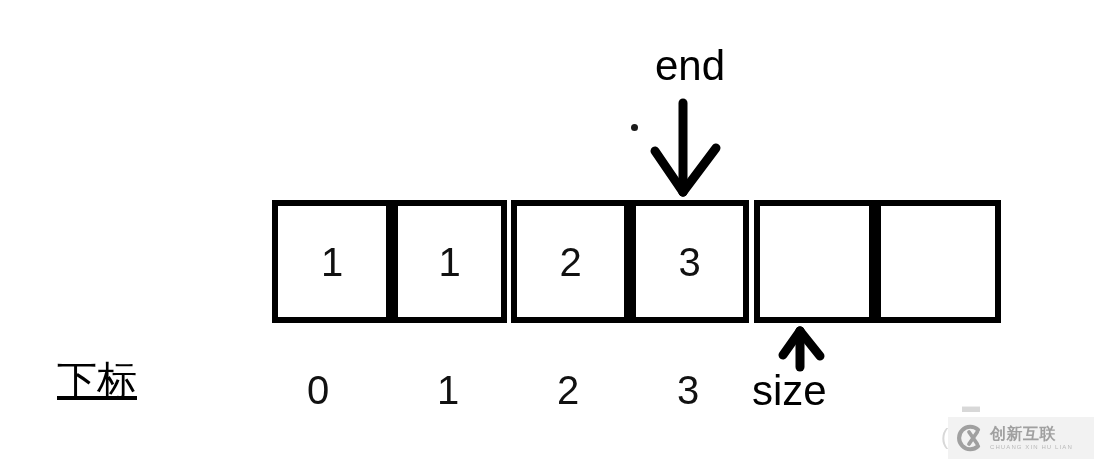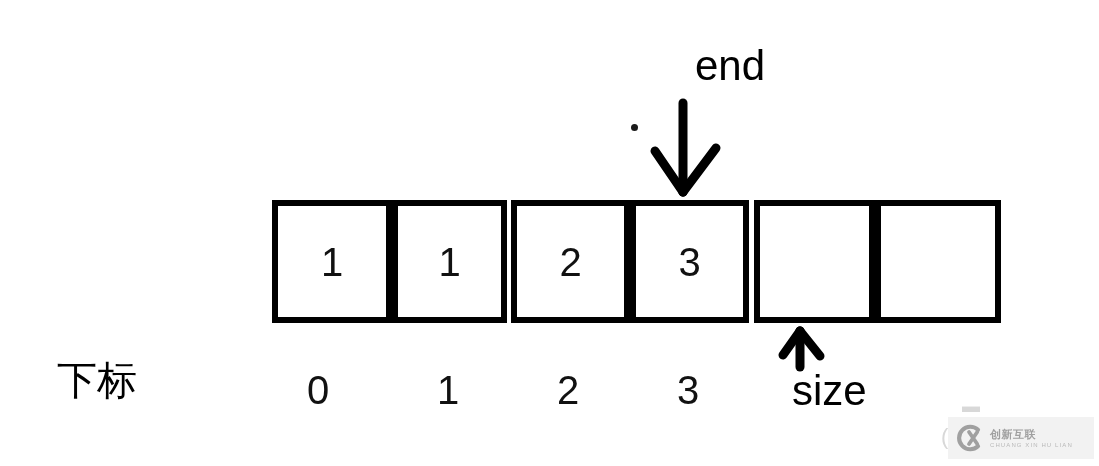--- a/index.html
+++ b/index.html
@@ -36,21 +36,20 @@
 
   
   .pointer-label {
     position: absolute;
     font-family: "Liberation Sans", sans-serif;
     font-size: 42px;
     color: #000000;
     line-height: 1;
     white-space: nowrap;
     user-select: none;
-    margin-left: 40px;
   }
 
   
   .index-label {
     position: absolute;
     font-family: "Liberation Sans", sans-serif;
     font-size: 40px;
     color: #111111;
     line-height: 1;
     text-align: center;
@@ -106,21 +105,21 @@
     height: 30px;
   }
   #watermark .wm-text {
     display: flex;
     flex-direction: column;
     justify-content: center;
     line-height: 1;
   }
   #watermark .wm-cn {
     font-family: "DejaVu Sans", sans-serif;
-    font-size: 11px;
+    font-size: 16px;
     font-weight: bold;
     color: #9b9b9b;
     letter-spacing: 0.5px;
   }
   #watermark .wm-en {
     font-family: "Liberation Sans", sans-serif;
     font-size: 6px;
     color: #b5b5b5;
     letter-spacing: 1.1px;
     margin-top: 2px;
@@ -159,21 +158,21 @@
   <div class="cell" style="left:754px; top:200px; width:121px; height:123px;">
     <span class="cell-value"></span>
   </div>
 
   <div class="cell" style="left:875px; top:200px; width:126px; height:123px;">
     <span class="cell-value"></span>
   </div>
 
   <div class="pointer-label" style="left:752px; top:370px;">size</div>
 
-  <div class="axis-caption" style="left:57px; top:360px;">下标</div>
+  <div class="axis-caption" style="left:57px; top:360px;text-decoration:underline;">下标</div>
 
   <div class="index-label" style="left:302px; top:370px; width:32px;">0</div>
   <div class="index-label" style="left:432px; top:370px; width:32px;">1</div>
   <div class="index-label" style="left:552px; top:370px; width:32px;">2</div>
   <div class="index-label" style="left:672px; top:370px; width:32px;">3</div>
 
   <svg id="arrows" viewBox="0 0 1099 466">
 
     <g>
       <line x1="683" y1="103" x2="683" y2="192" stroke="#000000" stroke-width="9" stroke-linecap="round"></line>

